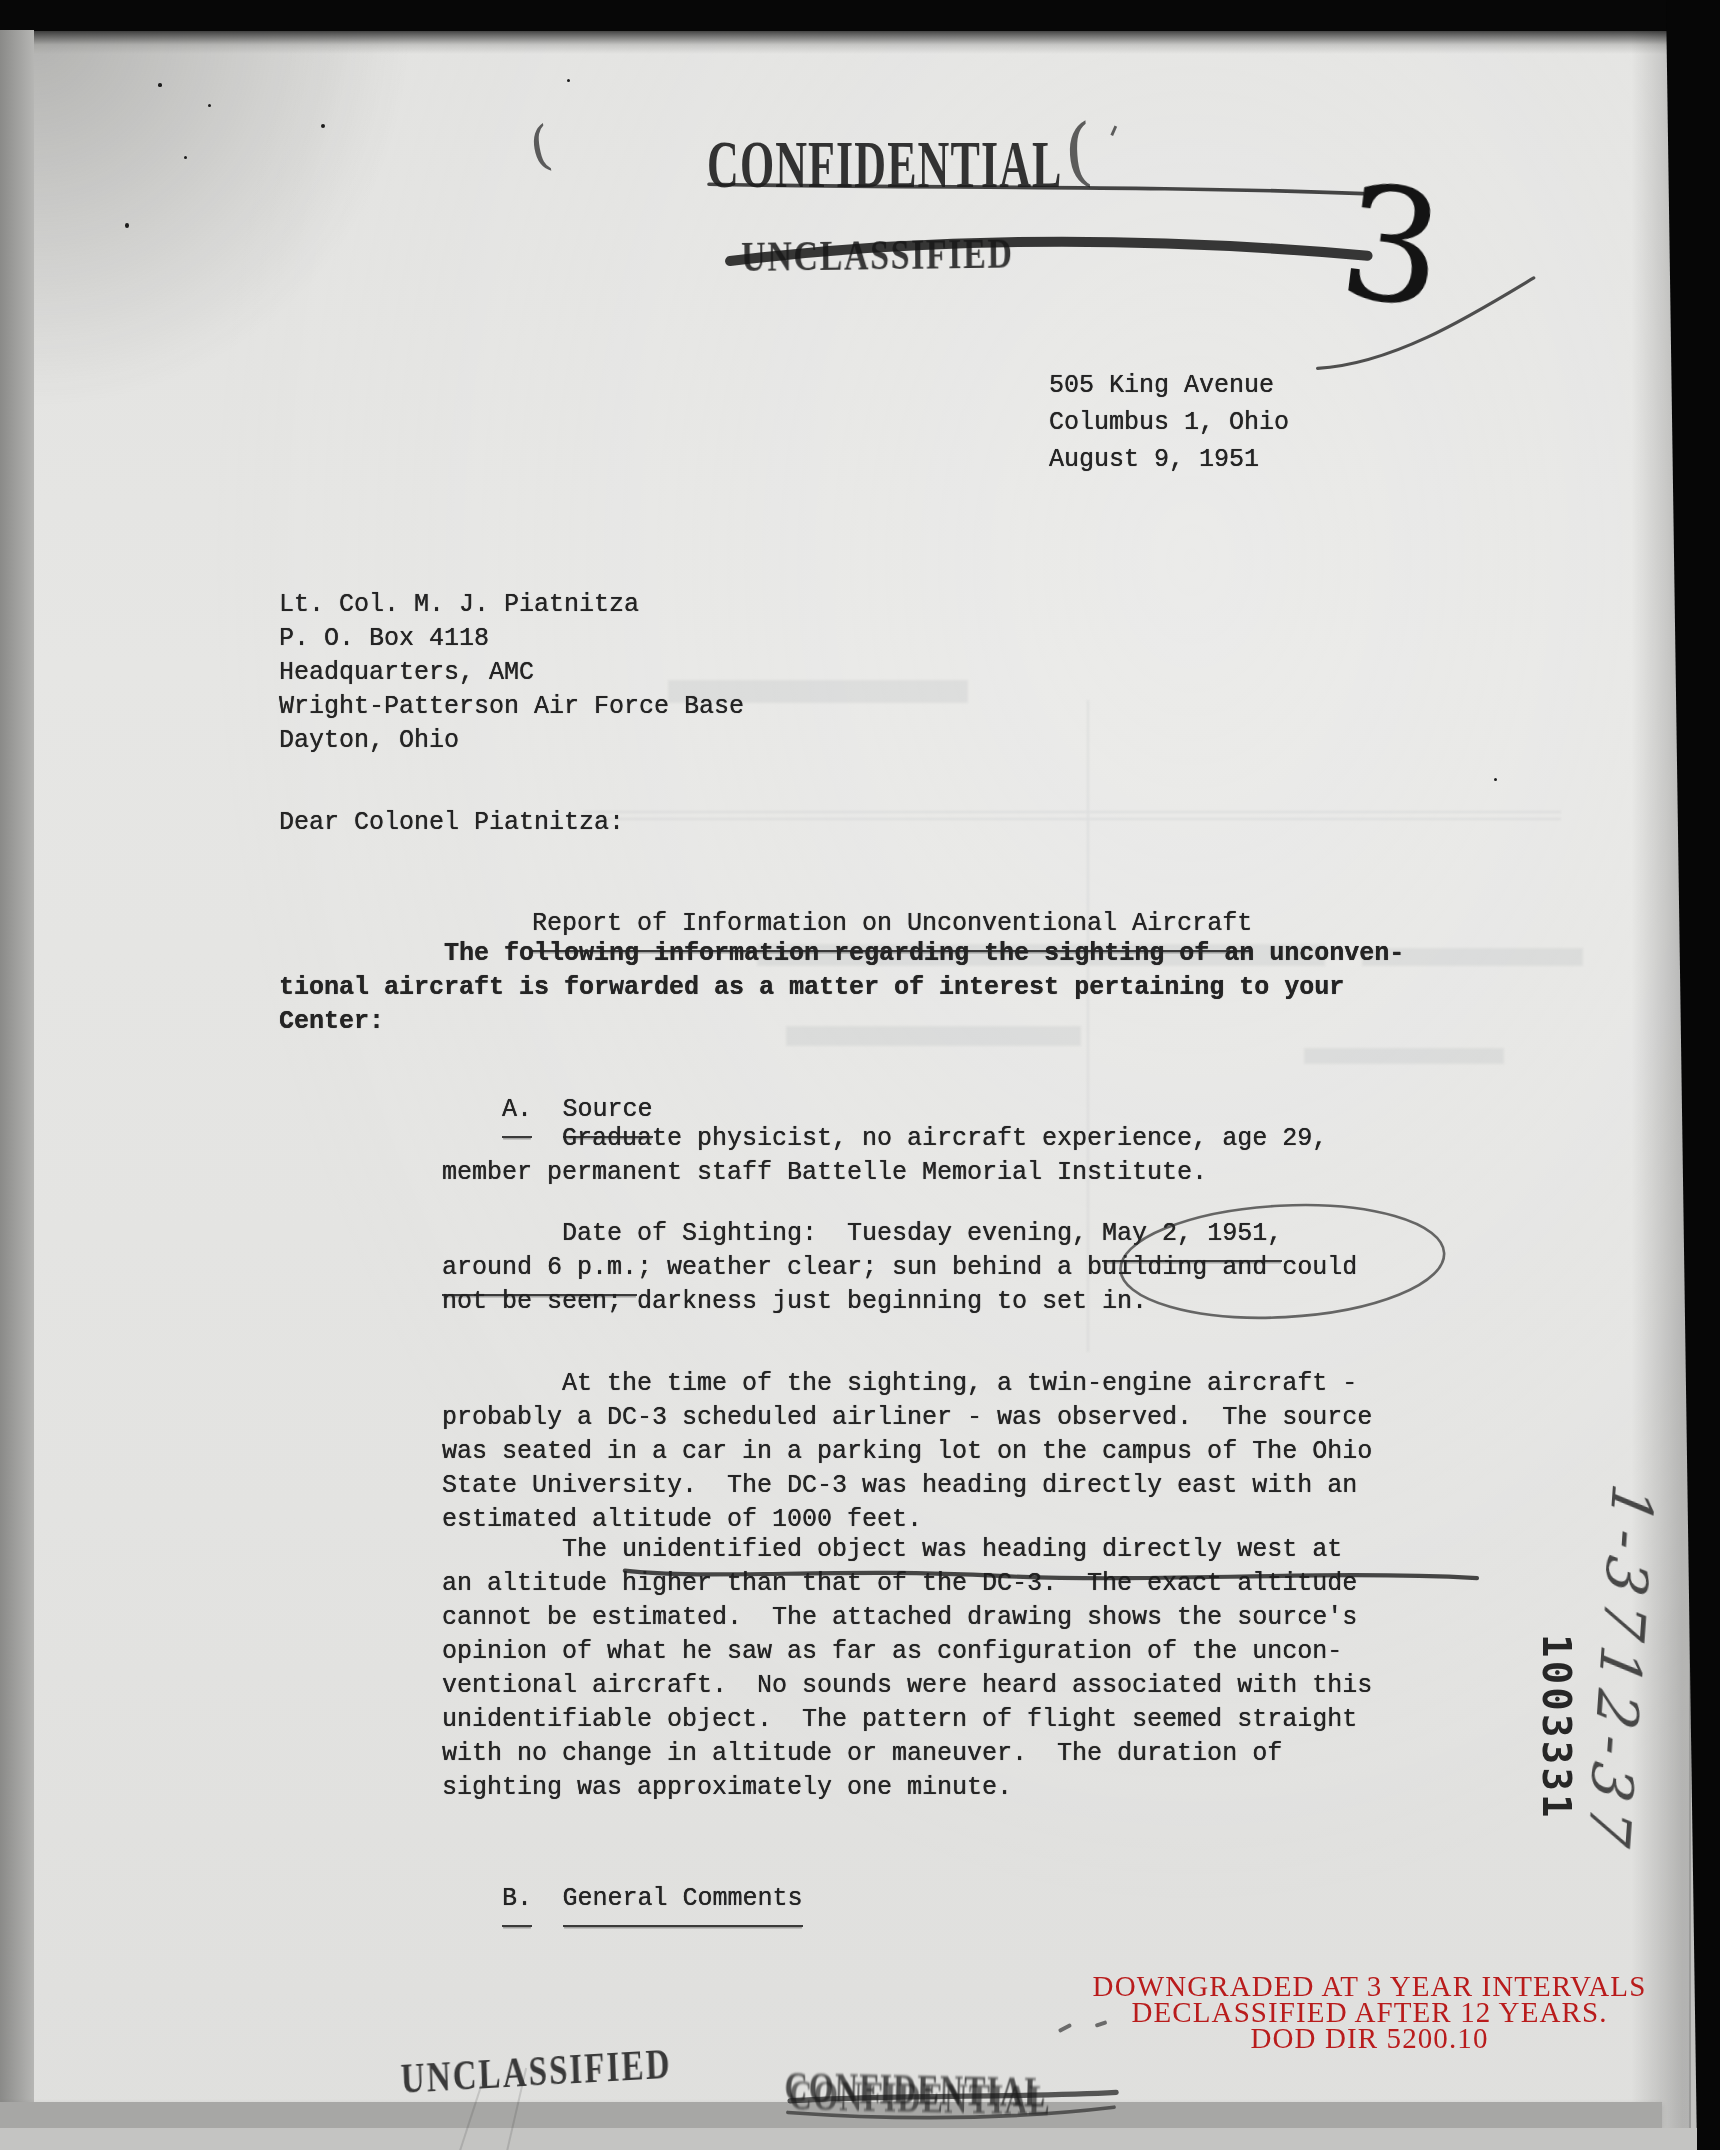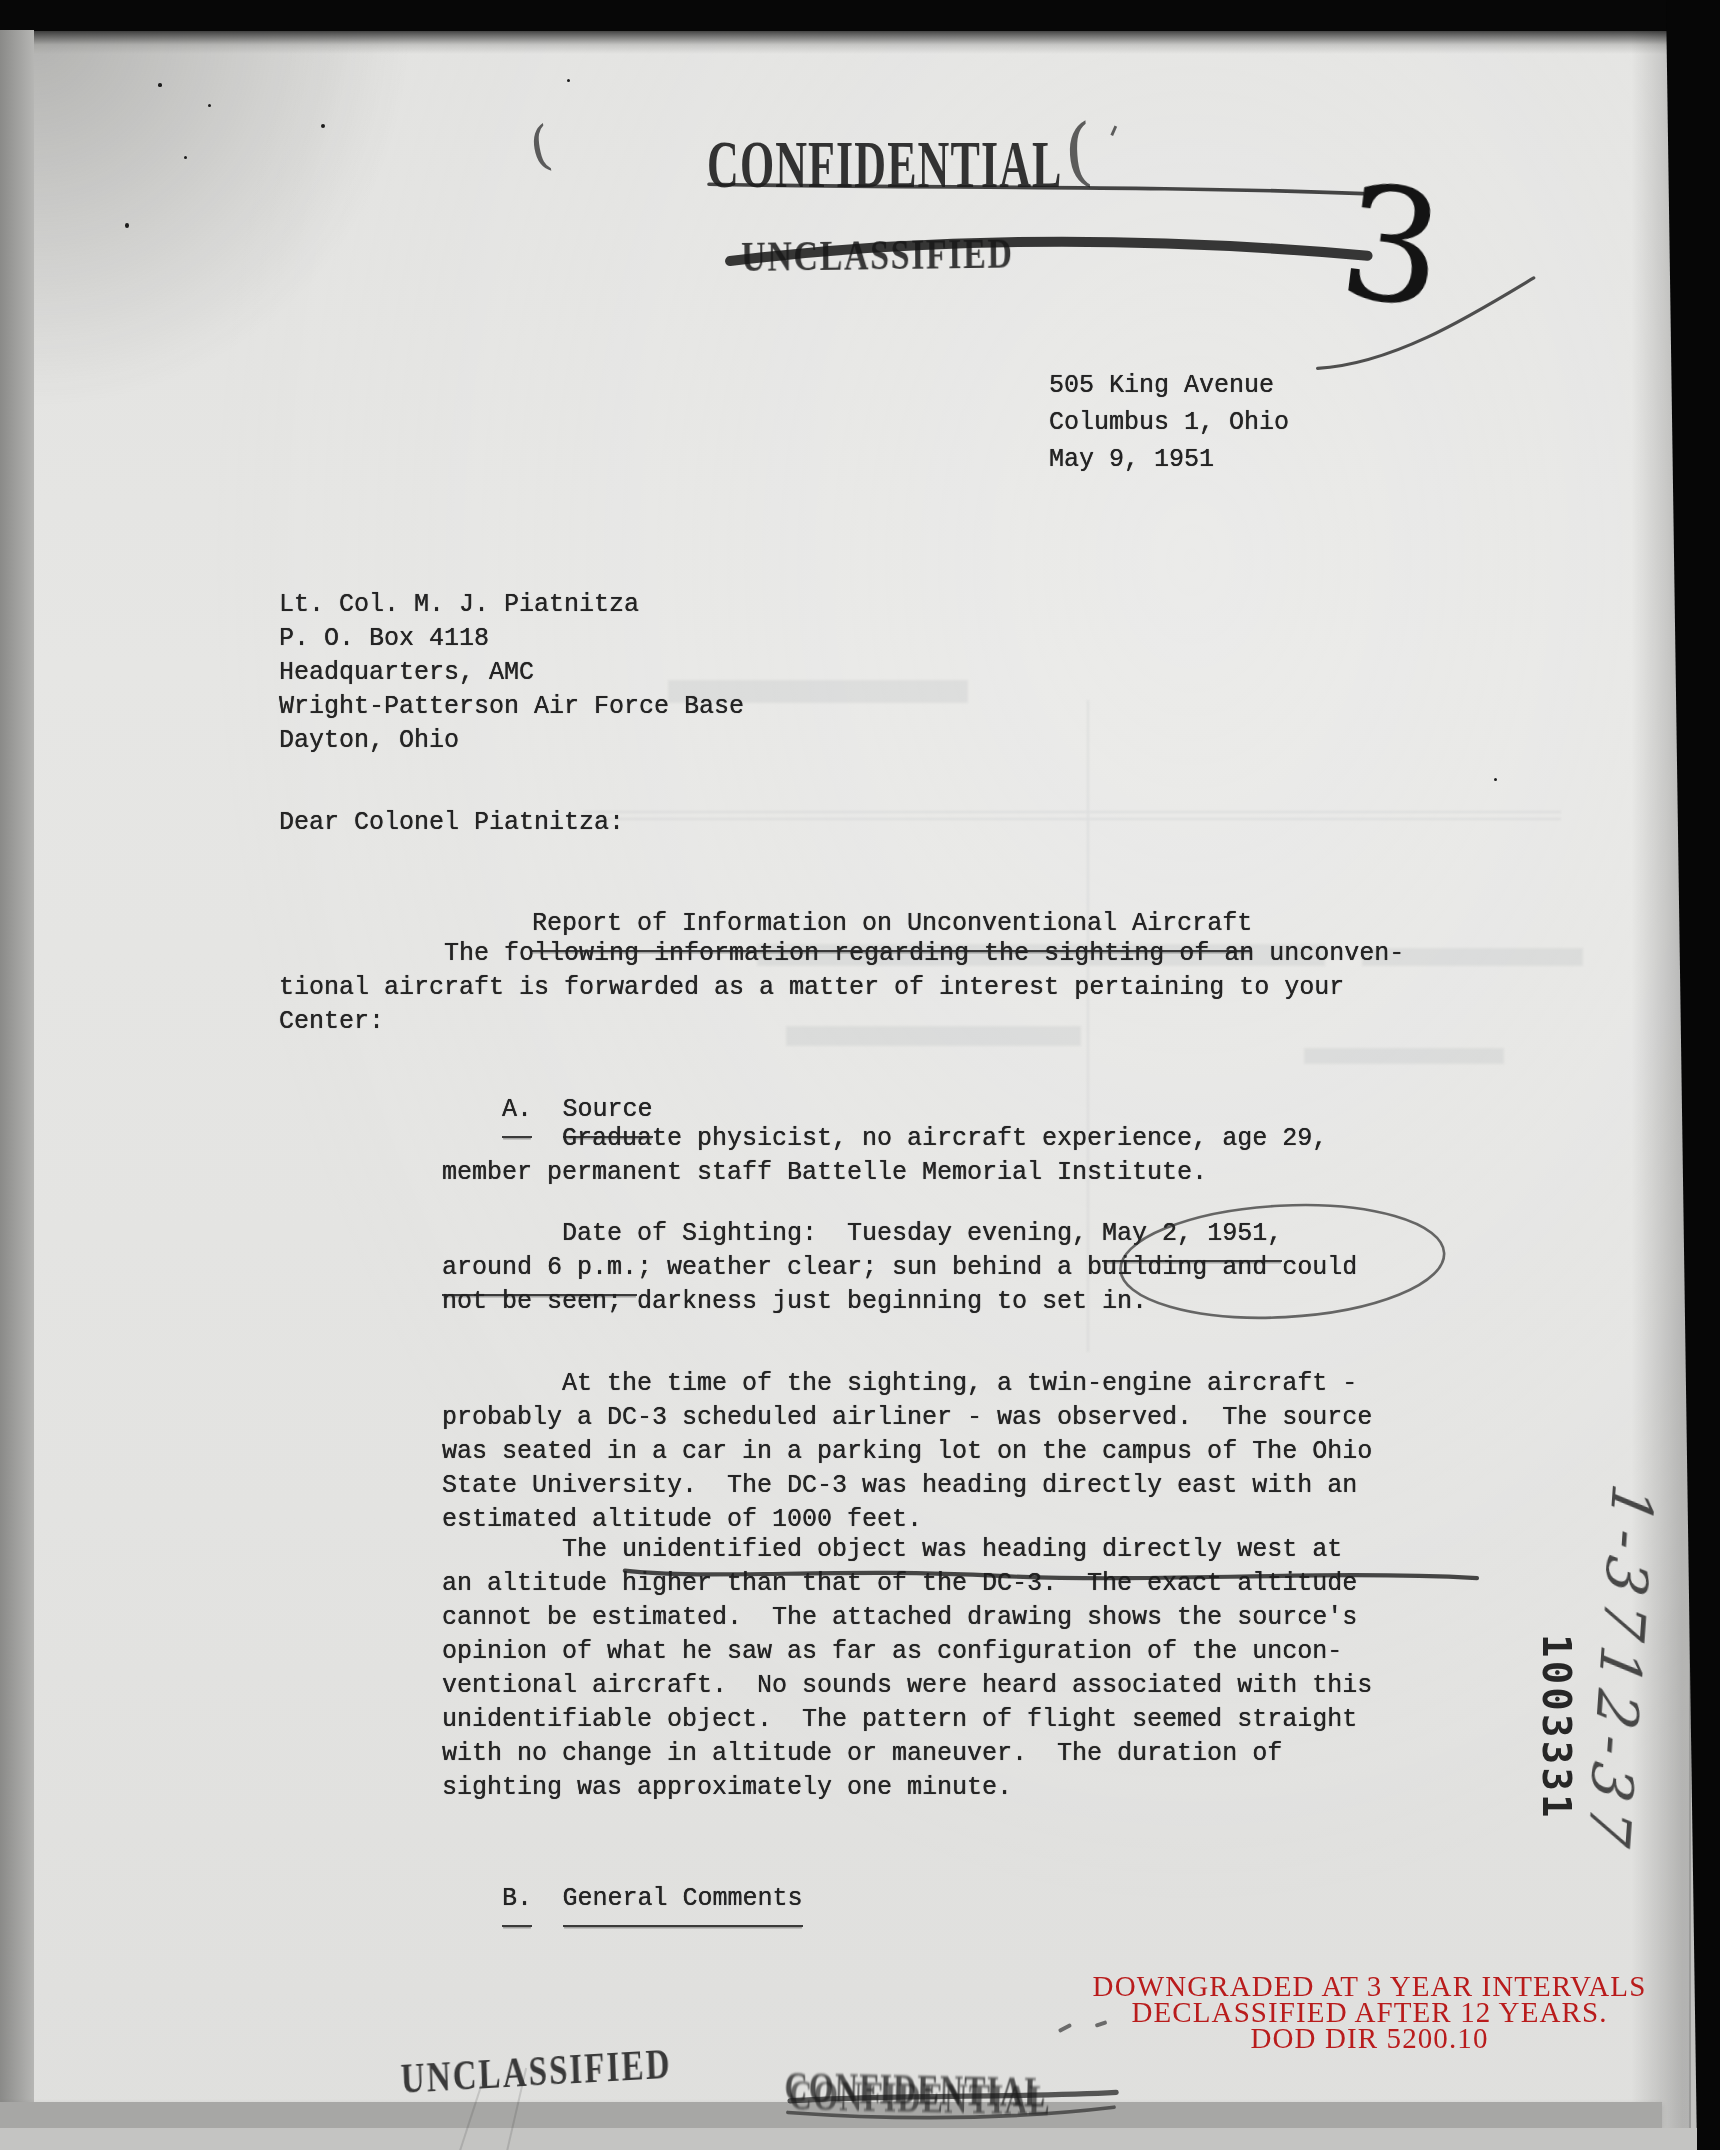--- a/index.html
+++ b/index.html
@@ -109,35 +109,35 @@
 
   <div class="stamp conf-top">CONFIDENTIAL</div>
   <div class="stamp uncl-top">UNCLASSIFIED</div>
   <div class="penmark pm1">(</div>
   <div class="penmark pm2">(</div>
   <div class="penmark pm3">'</div>
   <div class="hand3">3</div>
 
   <div class="typed" style="left:1049px;top:367px;line-height:37px;">505 King Avenue
 Columbus 1, Ohio
-May 9, 1951</div>
+August 9, 1951</div>
 
   <div class="typed" style="left:279px;top:588px;">Lt. Col. M. J. Piatnitza
 P. O. Box 4118
 Headquarters, AMC
 Wright-Patterson Air Force Base
 Dayton, Ohio</div>
 
   <div class="typed" style="left:279px;top:806px;">Dear Colonel Piatnitza:</div>
 
   <div class="typed" style="left:472px;top:873px;">
     <span class="tu">Report of Information on Unconventional Aircraft</span>
   </div>
 
-  <div class="typed" style="left:279px;top:937px;">           The following information regarding the sighting of an unconven-
+  <div class="typed" style="left:279px;top:937px;font-weight:bold;">           The following information regarding the sighting of an unconven-
 tional aircraft is forwarded as a matter of interest pertaining to your
 Center:</div>
 
   <div class="typed" style="left:442px;top:1059px;">
     <span class="tu">A.</span><span class="spacer"></span><span class="tu">Source</span>
   </div>
 
   <div class="typed" style="left:442px;top:1122px;font-family:Liberation Mono, monospace;">        Graduate physicist, no aircraft experience, age 29,
 member permanent staff Battelle Memorial Institute.</div>
   <div class="typed" style="left:442px;top:1217px;"><span>        Date of Sighting:  Tuesday evening, </span><span class="tu">May 2, 1951,</span>

